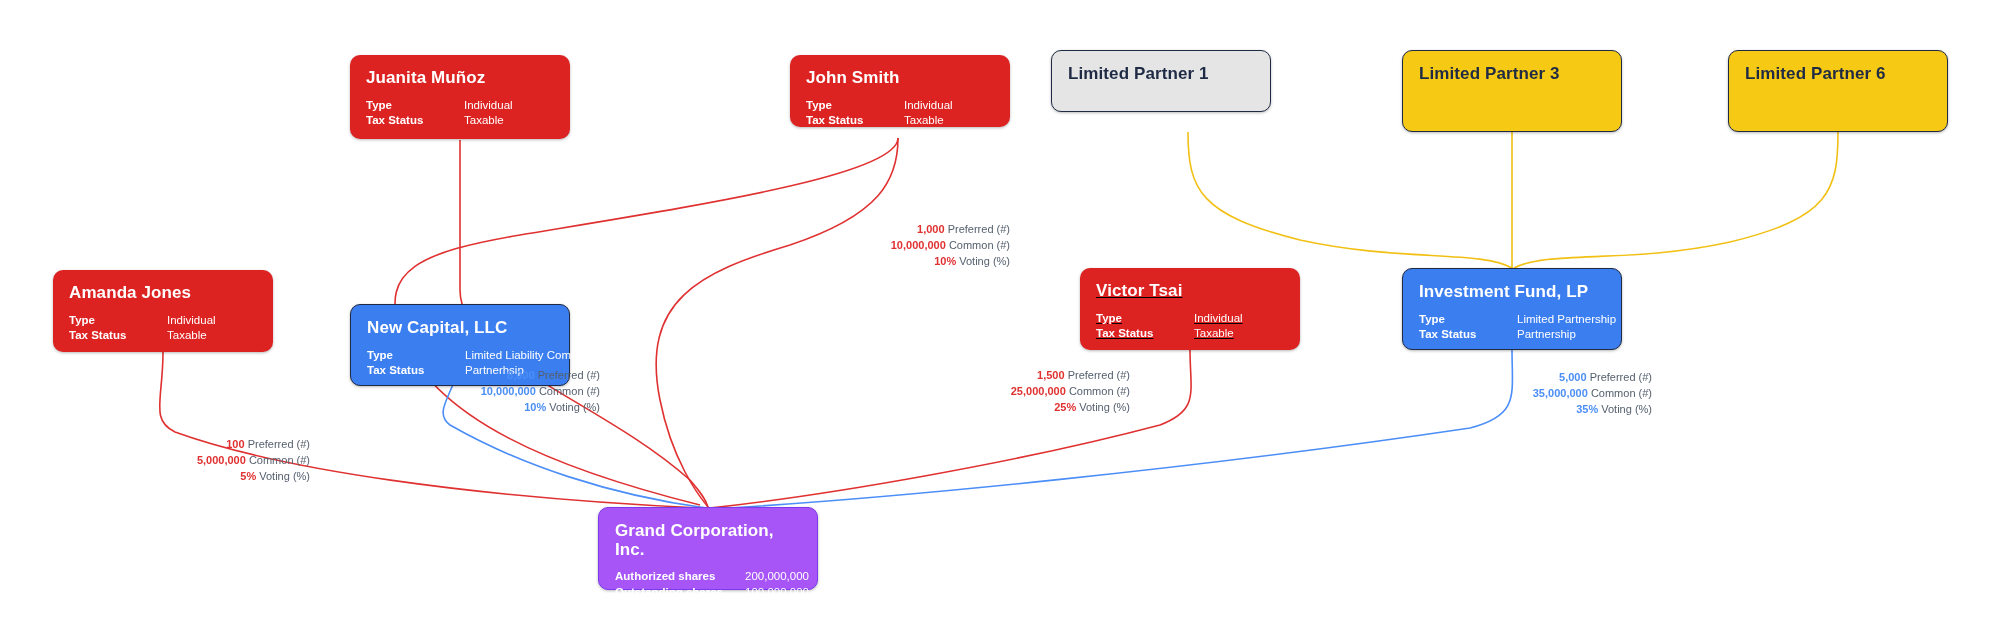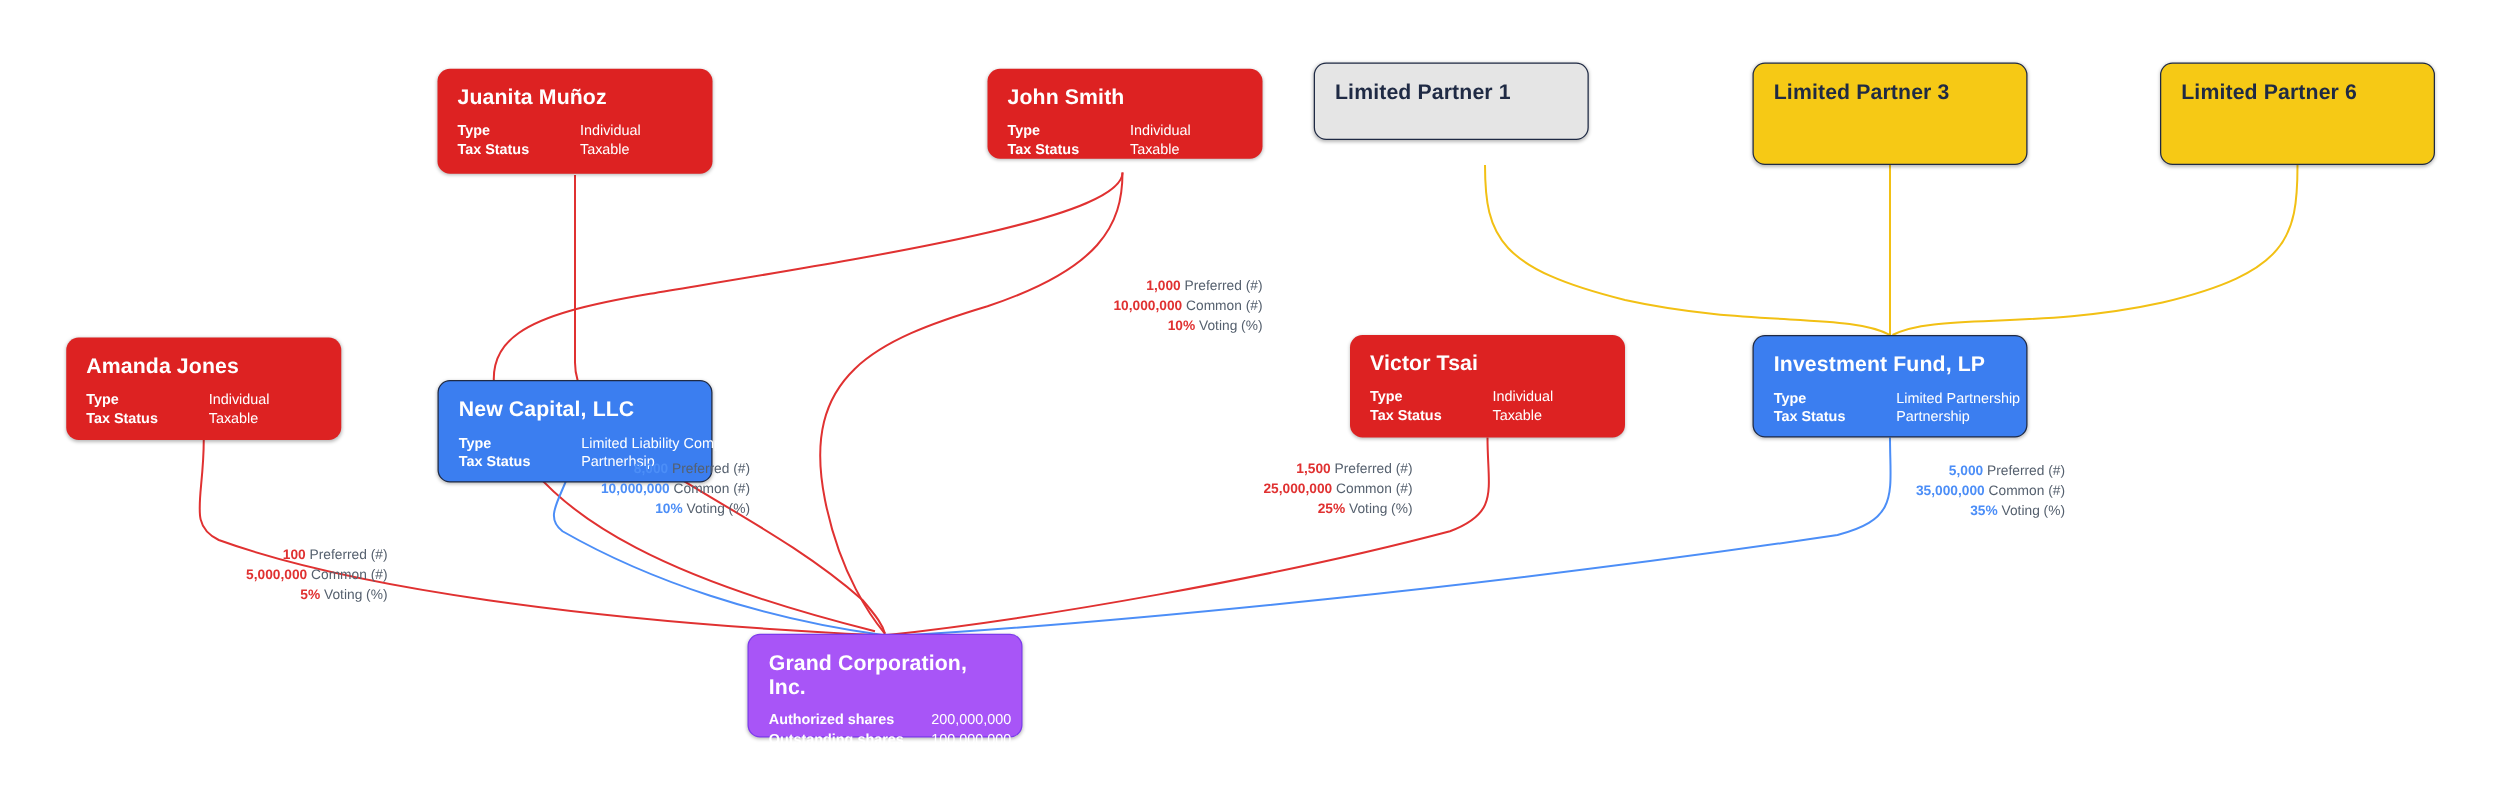--- a/index.html
+++ b/index.html
@@ -171,21 +171,21 @@
         <span class="attr-key">Type</span>
         <span class="attr-val">Limited Liability Company</span>
       </div>
       <div class="attr-row">
         <span class="attr-key">Tax Status</span>
         <span class="attr-val">Partnerhsip</span>
       </div>
     </div>
   </div>
 
-  <div class="node person" style="left:1080px; top:268px; width:220px; height:82px; background:#dd2222;">
+  <div class="node person" style="left:1080px; top:268px; width:220px; height:82px; background:#dd2222;text-decoration:underline;">
     <div class="node-title">Victor Tsai</div>
     <div class="attr-table">
       <div class="attr-row">
         <span class="attr-key">Type</span>
         <span class="attr-val">Individual</span>
       </div>
       <div class="attr-row">
         <span class="attr-key">Tax Status</span>
         <span class="attr-val">Taxable</span>
       </div>

